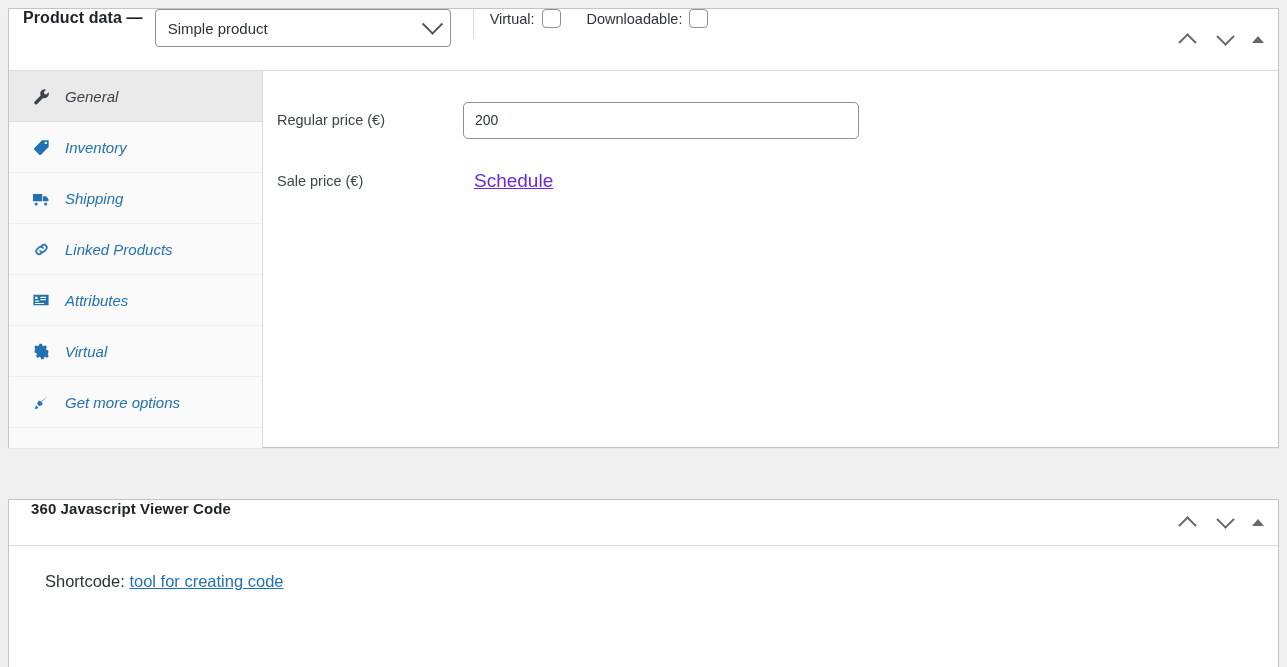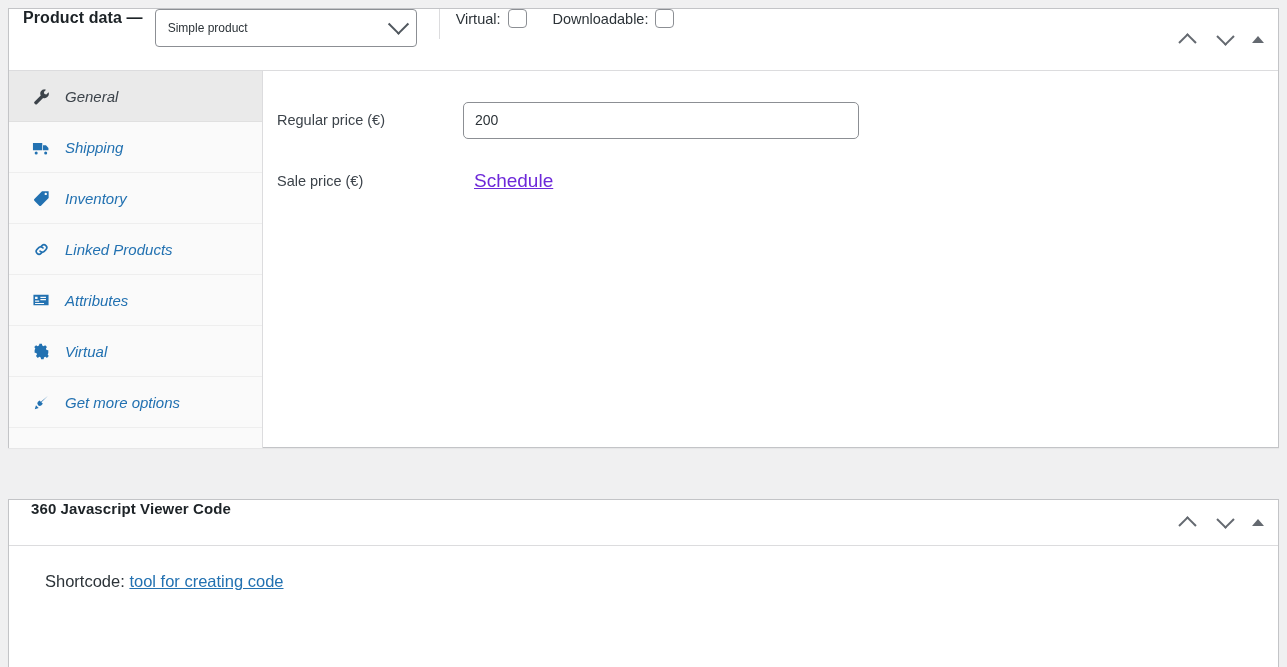--- a/index.html
+++ b/index.html
@@ -54,30 +54,30 @@
   .panel-title {
     font-size: 16px;
     font-weight: 600;
     color: #1d2327;
     letter-spacing: .1px;
     white-space: nowrap;
   }
 
   .product-type-select {
     margin-left: 12px;
-    width: 262px;
+    width: 296px;
     height: 38px;
     border: 1px solid #8c8f94;
     border-radius: 4px;
     background: #ffffff;
     display: flex;
     align-items: center;
     padding: 0 10px 0 12px;
     box-sizing: border-box;
-    font-size: 12px;
+    font-size: 15px;
     color: #2c3338;
     cursor: pointer;
     position: relative;
   }
   .product-type-select .sel-label { flex: 1; white-space: nowrap; }
   .chev-down {
     width: 13px; height: 13px;
     border-right: 2px solid #50575e;
     border-bottom: 2px solid #50575e;
     transform: rotate(45deg) translate(-3px,-3px);
@@ -309,34 +309,34 @@
           <span class="tab-icon">
             <svg width="17" height="17" viewBox="0 0 20 20" fill="currentColor">
                 <path d="M13.6 1.5a5.1 5.1 0 0 0-4.5 7.4L1.8 16.2a1.3 1.3 0 0 0 0 1.9l.9.9a1.3 1.3 0 0 0 1.9 0l7.3-7.3a5.1 5.1 0 0 0 6.4-6.6l-2.6 2.6-2.3-.6-.6-2.3 2.6-2.6a5.1 5.1 0 0 0-1.8-.3z"></path>
               </svg>
           </span>
           <span>General</span>
         </li>
 
         <li class="wc-tab">
           <span class="tab-icon">
+            <svg width="17" height="17" viewBox="0 0 20 20" fill="currentColor">
+                <path d="M10.6 1.6 1.6 10.6a1.4 1.4 0 0 0 0 2l5.8 5.8a1.4 1.4 0 0 0 2 0l9-9V1.6zM15 6a1.4 1.4 0 1 1 0-2.8A1.4 1.4 0 0 1 15 6z"></path>
+              </svg>
+          </span>
+          <span>Inventory</span>
+        </li>
+
+        <li class="wc-tab">
+          <span class="tab-icon">
             <svg width="19" height="19" viewBox="0 0 20 20" fill="currentColor">
                 <path d="M1 5.2h9.8v7.6H1zM11.6 7.6h3.1l2.6 2.8v2.4h-5.7zM4.4 14.2a1.6 1.6 0 1 0 0 3.2 1.6 1.6 0 0 0 0-3.2zM14.4 14.2a1.6 1.6 0 1 0 0 3.2 1.6 1.6 0 0 0 0-3.2z"></path>
               </svg>
           </span>
           <span>Shipping</span>
-        </li>
-
-        <li class="wc-tab">
-          <span class="tab-icon">
-            <svg width="17" height="17" viewBox="0 0 20 20" fill="currentColor">
-                <path d="M10.6 1.6 1.6 10.6a1.4 1.4 0 0 0 0 2l5.8 5.8a1.4 1.4 0 0 0 2 0l9-9V1.6zM15 6a1.4 1.4 0 1 1 0-2.8A1.4 1.4 0 0 1 15 6z"></path>
-              </svg>
-          </span>
-          <span>Inventory</span>
         </li>
 
         <li class="wc-tab">
           <span class="tab-icon">
             <svg width="17" height="17" viewBox="0 0 20 20" fill="none" stroke="currentColor" stroke-width="1.9" stroke-linecap="round">
                 <path d="M8.2 11.8a3.3 3.3 0 0 0 5 .4l2-2a3.3 3.3 0 0 0-4.7-4.7l-1.1 1.1"></path>
                 <path d="M11.8 8.2a3.3 3.3 0 0 0-5-.4l-2 2a3.3 3.3 0 0 0 4.7 4.7l1.1-1.1"></path>
               </svg>
           </span>
           <span>Linked Products</span>

